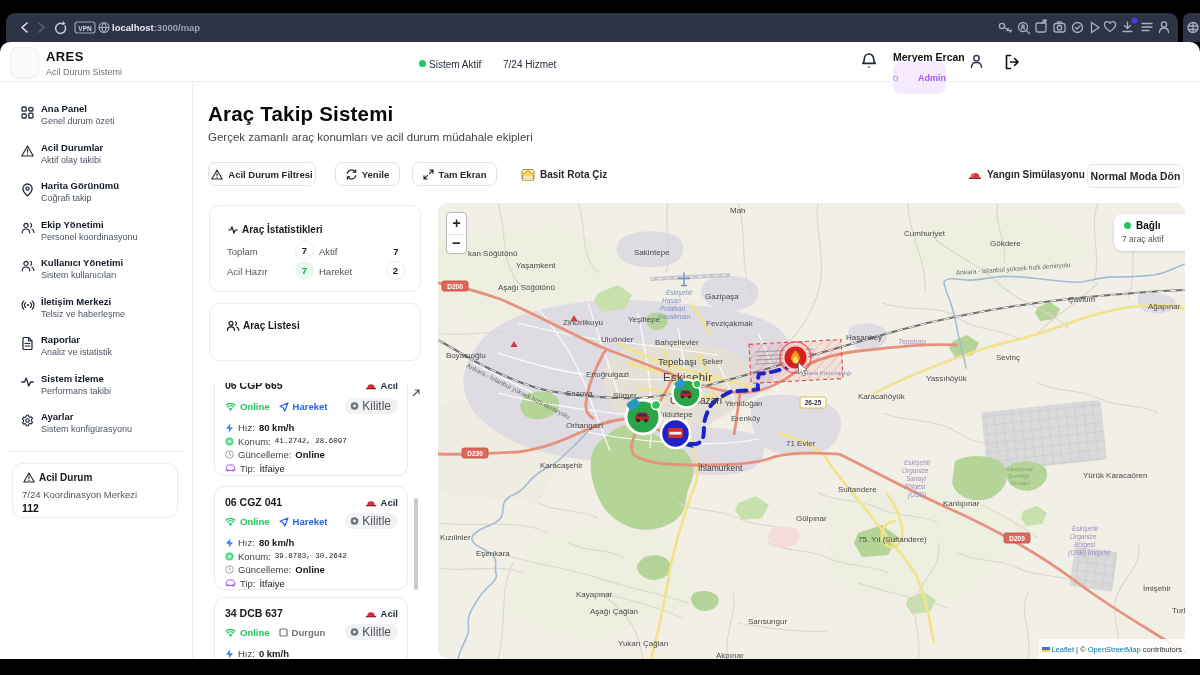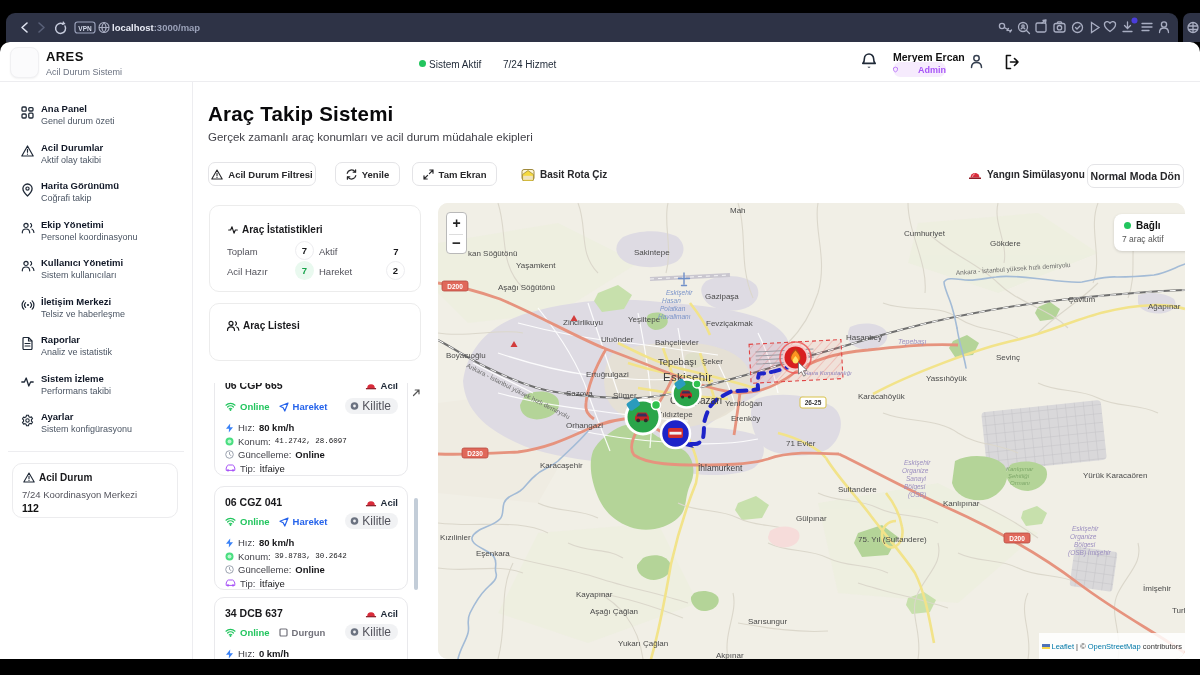--- a/index.html
+++ b/index.html
@@ -95,21 +95,21 @@
     <div class="abs" style="left:46px;top:7px;font-size:13px;font-weight:700;color:#111;letter-spacing:.4px">ARES</div>
     <div class="abs hdr-sub" style="left:46px;top:24.5px">Acil Durum Sistemi</div>
     <div class="abs" style="left:419px;top:18px;width:7px;height:7px;border-radius:50%;background:#22c55e"></div>
     <div class="abs" style="left:429px;top:16.5px;font-size:10px;color:#1f2937">Sistem Aktif</div>
     <div class="abs" style="left:503px;top:16.5px;font-size:10px;color:#1f2937">7/24 Hizmet</div>
     <svg class="abs" style="left:860px;top:10px" width="18" height="19" viewBox="0 0 18 19">
       <path d="M9 2 a4.6 4.6 0 0 1 4.6 4.6 c0 3.4 1.6 4.8 1.6 4.8 H2.8 c0 0 1.6 -1.4 1.6 -4.8 A4.6 4.6 0 0 1 9 2z" fill="none" stroke="#1f2937" stroke-width="1.6" stroke-linejoin="round"></path>
       <path d="M7.5 14.8 a1.6 1.6 0 0 0 3 0" fill="#1f2937"></path>
     </svg>
     <div class="abs" style="left:893px;top:9px;font-size:10.5px;font-weight:700;color:#111;white-space:nowrap">Meryem Ercan</div>
-    <div class="abs" style="left:893px;top:20px;width:53px;height:15px;background:#f6ebfd;border-radius:8px;display:flex;align-items:center;justify-content:center;gap:20px">
+    <div class="abs" style="left:893px;top:20px;width:53px;height:32px;background:#f6ebfd;border-radius:8px;display:flex;align-items:center;justify-content:center;gap:20px">
       <svg width="8" height="9" viewBox="0 0 8 9">
           <path d="M4 .7 L7.2 2 v2.3 c0 2 -1.4 3.4 -3.2 4 C2.2 7.7 .8 6.3 .8 4.3 V2z" fill="none" stroke="#a855f7" stroke-width="1.1"></path>
         </svg>
       <span style="font-size:9px;font-weight:700;color:#a855f7">Admin</span>
     </div>
     <svg class="abs" style="left:969px;top:12px" width="15" height="16" viewBox="0 0 15 16">
       <circle cx="7.5" cy="4.2" r="2.7" fill="none" stroke="#374151" stroke-width="1.5"></circle>
       <path d="M2.5 13.5 c0 -3.2 2.2 -5 5 -5 s5 1.8 5 5" fill="none" stroke="#374151" stroke-width="1.5" stroke-linecap="round"></path>
     </svg>
     <svg class="abs" style="left:1004px;top:12px" width="17" height="16" viewBox="0 0 17 16">
@@ -719,19 +719,19 @@
         <div style="position:absolute;left:2px;top:20.5px;width:14px;height:1px;background:#ddd"></div>
         <div style="position:absolute;left:0;top:21px;width:100%;height:20px;text-align:center;font-size:15px;font-weight:700;color:#222;line-height:18px">−</div>
       </div>
 
       <div style="position:absolute;left:676px;top:11px;width:79px;height:37px;background:#fff;border-radius:8px;box-shadow:0 1px 3px rgba(0,0,0,.15)">
         <div style="position:absolute;left:10px;top:8px;width:7px;height:7px;border-radius:50%;background:#22c55e"></div>
         <div style="position:absolute;left:22px;top:6px;font-size:10px;font-weight:700;color:#111">Bağlı</div>
         <div style="position:absolute;left:8px;top:20px;font-size:8.5px;color:#555">7 araç aktif</div>
       </div>
 
-      <div style="position:absolute;right:0;bottom:0;height:26px;background:rgba(255,255,255,.85);font-size:7.5px;color:#333;padding:0 3px;display:flex;align-items:center;white-space:nowrap">
+      <div style="position:absolute;right:0;bottom:0;height:20px;background:rgba(255,255,255,.85);font-size:7.5px;color:#333;padding:0 3px;display:flex;align-items:center;white-space:nowrap">
         <span style="display:inline-block;width:8px;height:5px;background:linear-gradient(#4e72b8 50%,#f7d648 50%);margin-right:2px"></span>
         <span style="color:#0078a8">Leaflet</span>&nbsp;|&nbsp;©&nbsp;<span style="color:#0078a8">OpenStreetMap</span>&nbsp;contributors
       </div>
     </div>
   </div>
 </div>
 
 </body></html>

